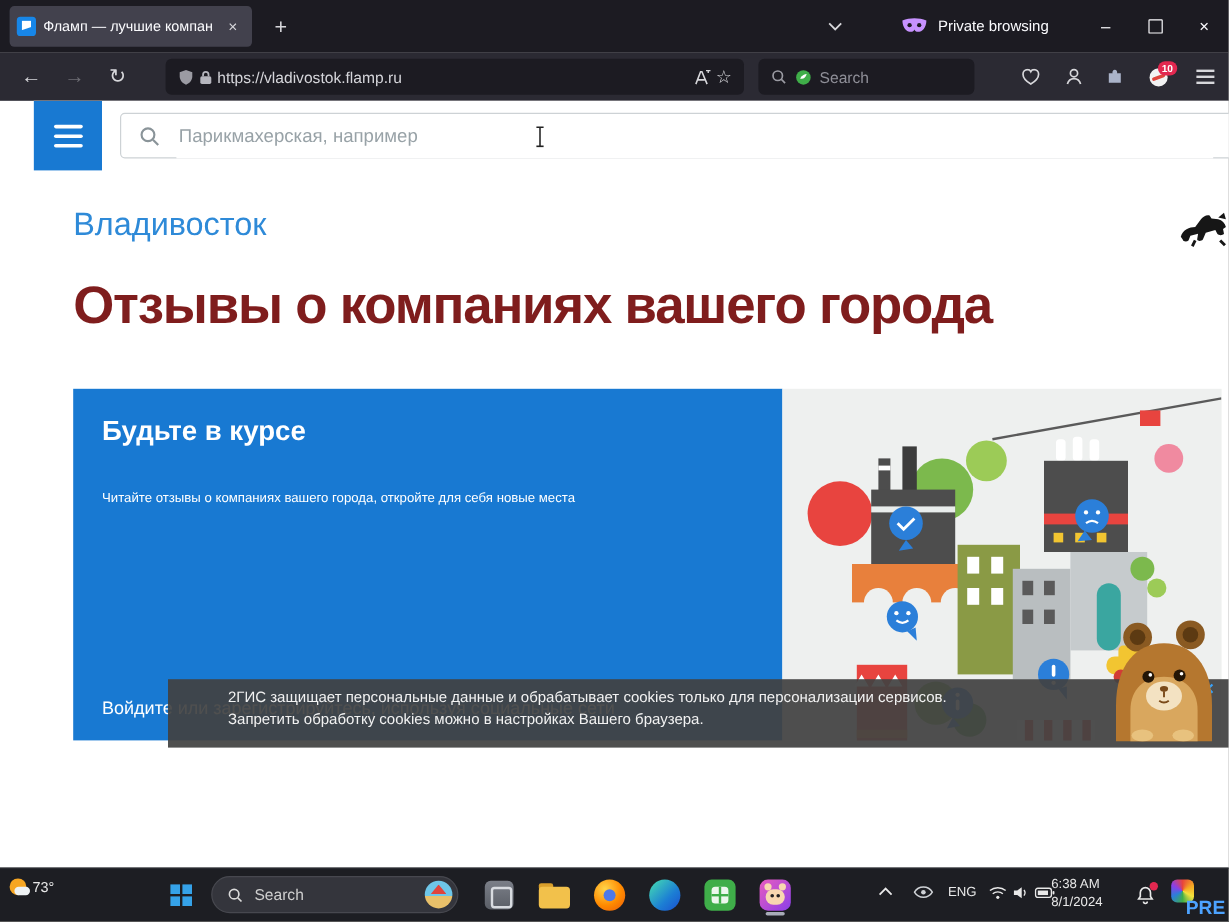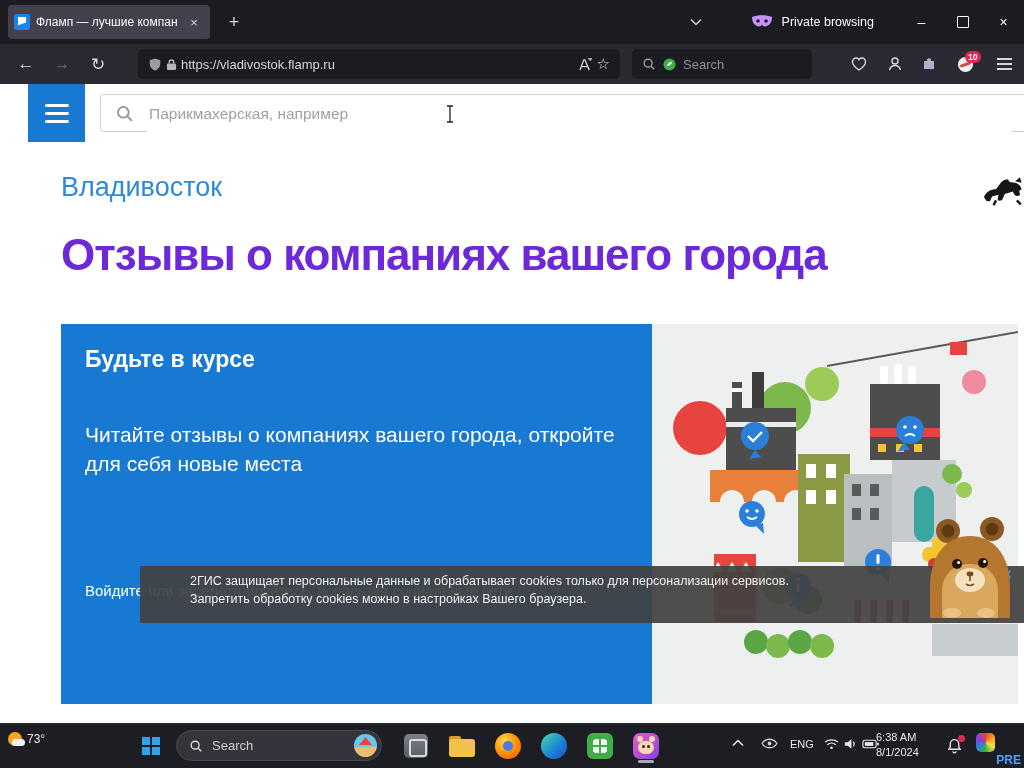--- a/index.html
+++ b/index.html
@@ -51,25 +51,25 @@
        font-size:15.5px;color:#444;font-family:inherit;}
   .page-search input::placeholder{color:#98a2a7;}
   .mag-grey{position:absolute;left:14px;top:9px;color:#8a9499;}
   .ibeam{position:absolute;left:344px;top:10px;}
   .scrollbar{position:absolute;right:0;top:58px;width:10px;height:581px;background:#fafafa;
        border-left:1px solid #ececec;}
   .scroll-thumb{position:absolute;right:1px;top:0;width:8px;height:166px;background:#c6c9cb;border-radius:4px;}
   .city{position:absolute;left:33px;top:88px;font-size:27px;color:#2e8ad8;}
   .tiger{position:absolute;left:952px;top:88px;}
   .h1{position:absolute;left:33px;top:148px;width:920px;font-size:44px;line-height:1.05;font-weight:bold;
-       color:#6d28d9;letter-spacing:-1px;}
-  .banner{position:absolute;left:33px;top:240px;width:957px;height:380px;display:flex;}
+       color:#7f1d1d;letter-spacing:-1px;}
+  .banner{position:absolute;left:33px;top:240px;width:957px;height:293px;display:flex;}
   .banner-blue{width:591px;height:100%;background:#1879d2;position:relative;color:#fff;box-sizing:border-box;}
   .banner-title{position:absolute;left:24px;top:22px;font-size:23px;font-weight:bold;}
-  .banner-body{position:absolute;left:24px;top:96px;width:530px;font-size:21px;line-height:1.4;}
+  .banner-body{position:absolute;left:24px;top:84px;width:530px;font-size:11px;line-height:1.4;}
   .banner-social{position:absolute;left:24px;top:258px;font-size:15px;}
   .login-btn{position:absolute;left:24px;top:294px;width:86px;height:44px;border:1px solid #fff;
        background:rgba(255,255,255,.82);color:#7d8b97;font-size:15px;display:flex;align-items:center;
        justify-content:center;border-radius:2px;}
   .banner-illu{width:366px;height:100%;background:#eef0ef;position:relative;overflow:hidden;}
 
   
   .cookie{position:absolute;left:140px;top:566px;width:884px;height:57px;background:rgba(66,66,66,.93);
        color:#f2f2f2;font-size:12.5px;line-height:1.4;padding:7px 24px 0 50px;box-sizing:border-box;z-index:30;}
   .cookie a{color:#a7abb1;text-decoration:underline;}
@@ -93,21 +93,21 @@
   .beach{width:23px;height:23px;border-radius:50%;overflow:hidden;position:relative;background:linear-gradient(#6ec6e8 55%,#e8c06a 55%);}
   .beach::after{content:"";position:absolute;left:5px;top:3px;width:13px;height:8px;background:#e0443c;
        clip-path:polygon(50% 0,100% 100%,0 100%);}
   .appbtn{position:absolute;top:4px;width:36px;height:36px;border-radius:5px;display:flex;
        align-items:center;justify-content:center;}
   .active-dash{position:absolute;left:10px;bottom:1px;width:16px;height:3px;border-radius:2px;background:#a8acb8;}
   .tray-item{position:absolute;display:flex;align-items:center;justify-content:center;}
   .clock{position:absolute;left:876px;top:6px;width:64px;font-size:11px;line-height:15px;}
   .colorapp{position:absolute;left:976px;top:9px;width:19px;height:19px;border-radius:5px;
        background:conic-gradient(#e8443c,#f6a623,#f2e23c,#3fae49,#2b7fd9,#8a3fe8,#e8443c);}
-  .pre{position:absolute;right:3px;bottom:2px;font-size:12px;font-weight:bold;color:#4da3ff;}
+  .pre{position:absolute;right:3px;bottom:2px;font-size:16px;font-weight:bold;color:#4da3ff;}
   .reddot{position:absolute;right:-2px;top:-2px;width:7px;height:7px;border-radius:50%;background:#e22850;}
 </style>
 </head>
 <body>
 
 <div id="screen">
 
   <div class="titlebar">
     <div class="tab">
       <span class="favicon"></span>

